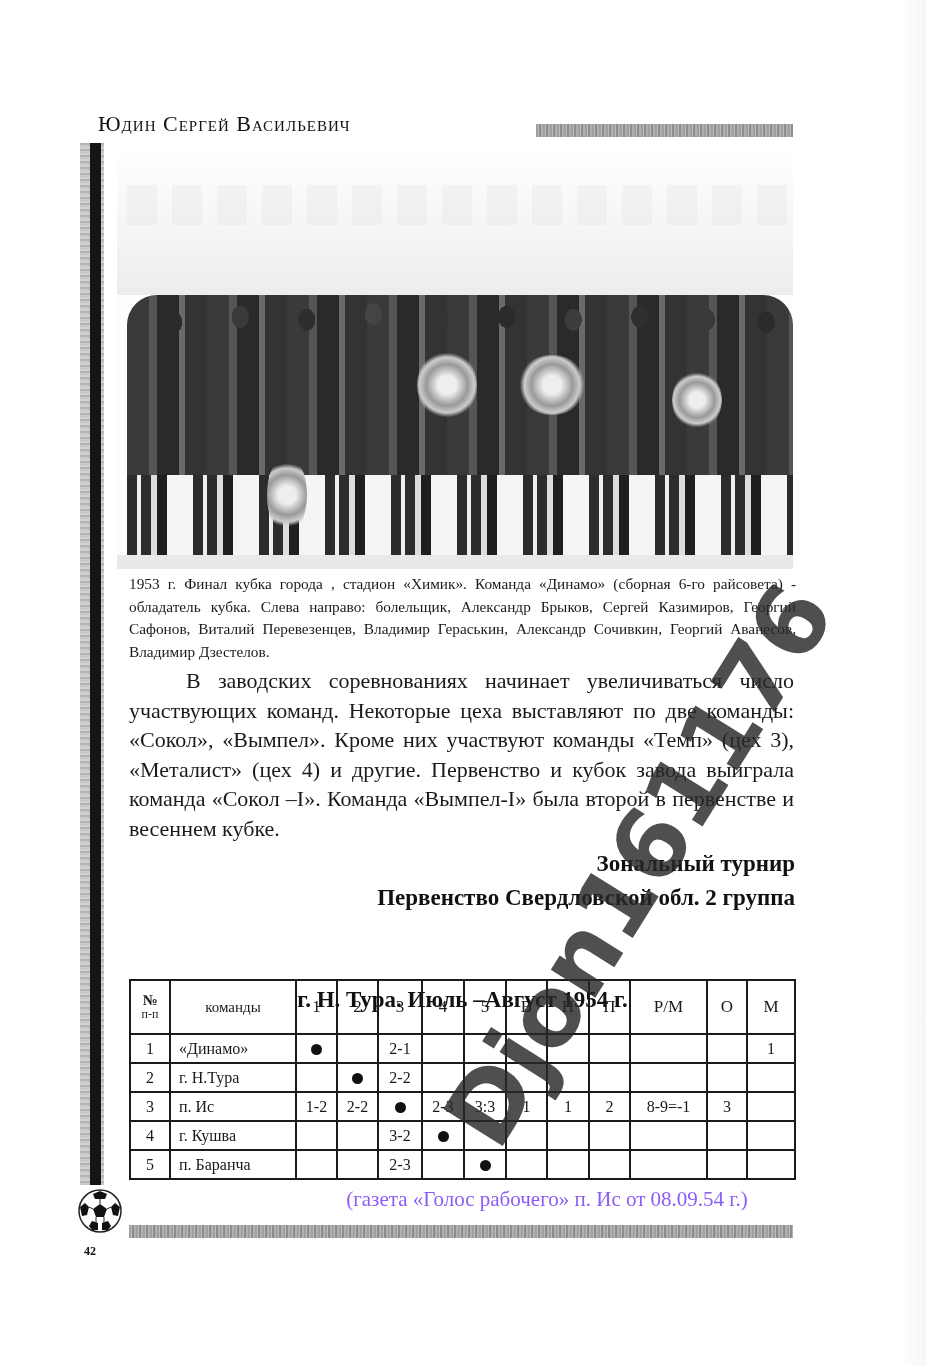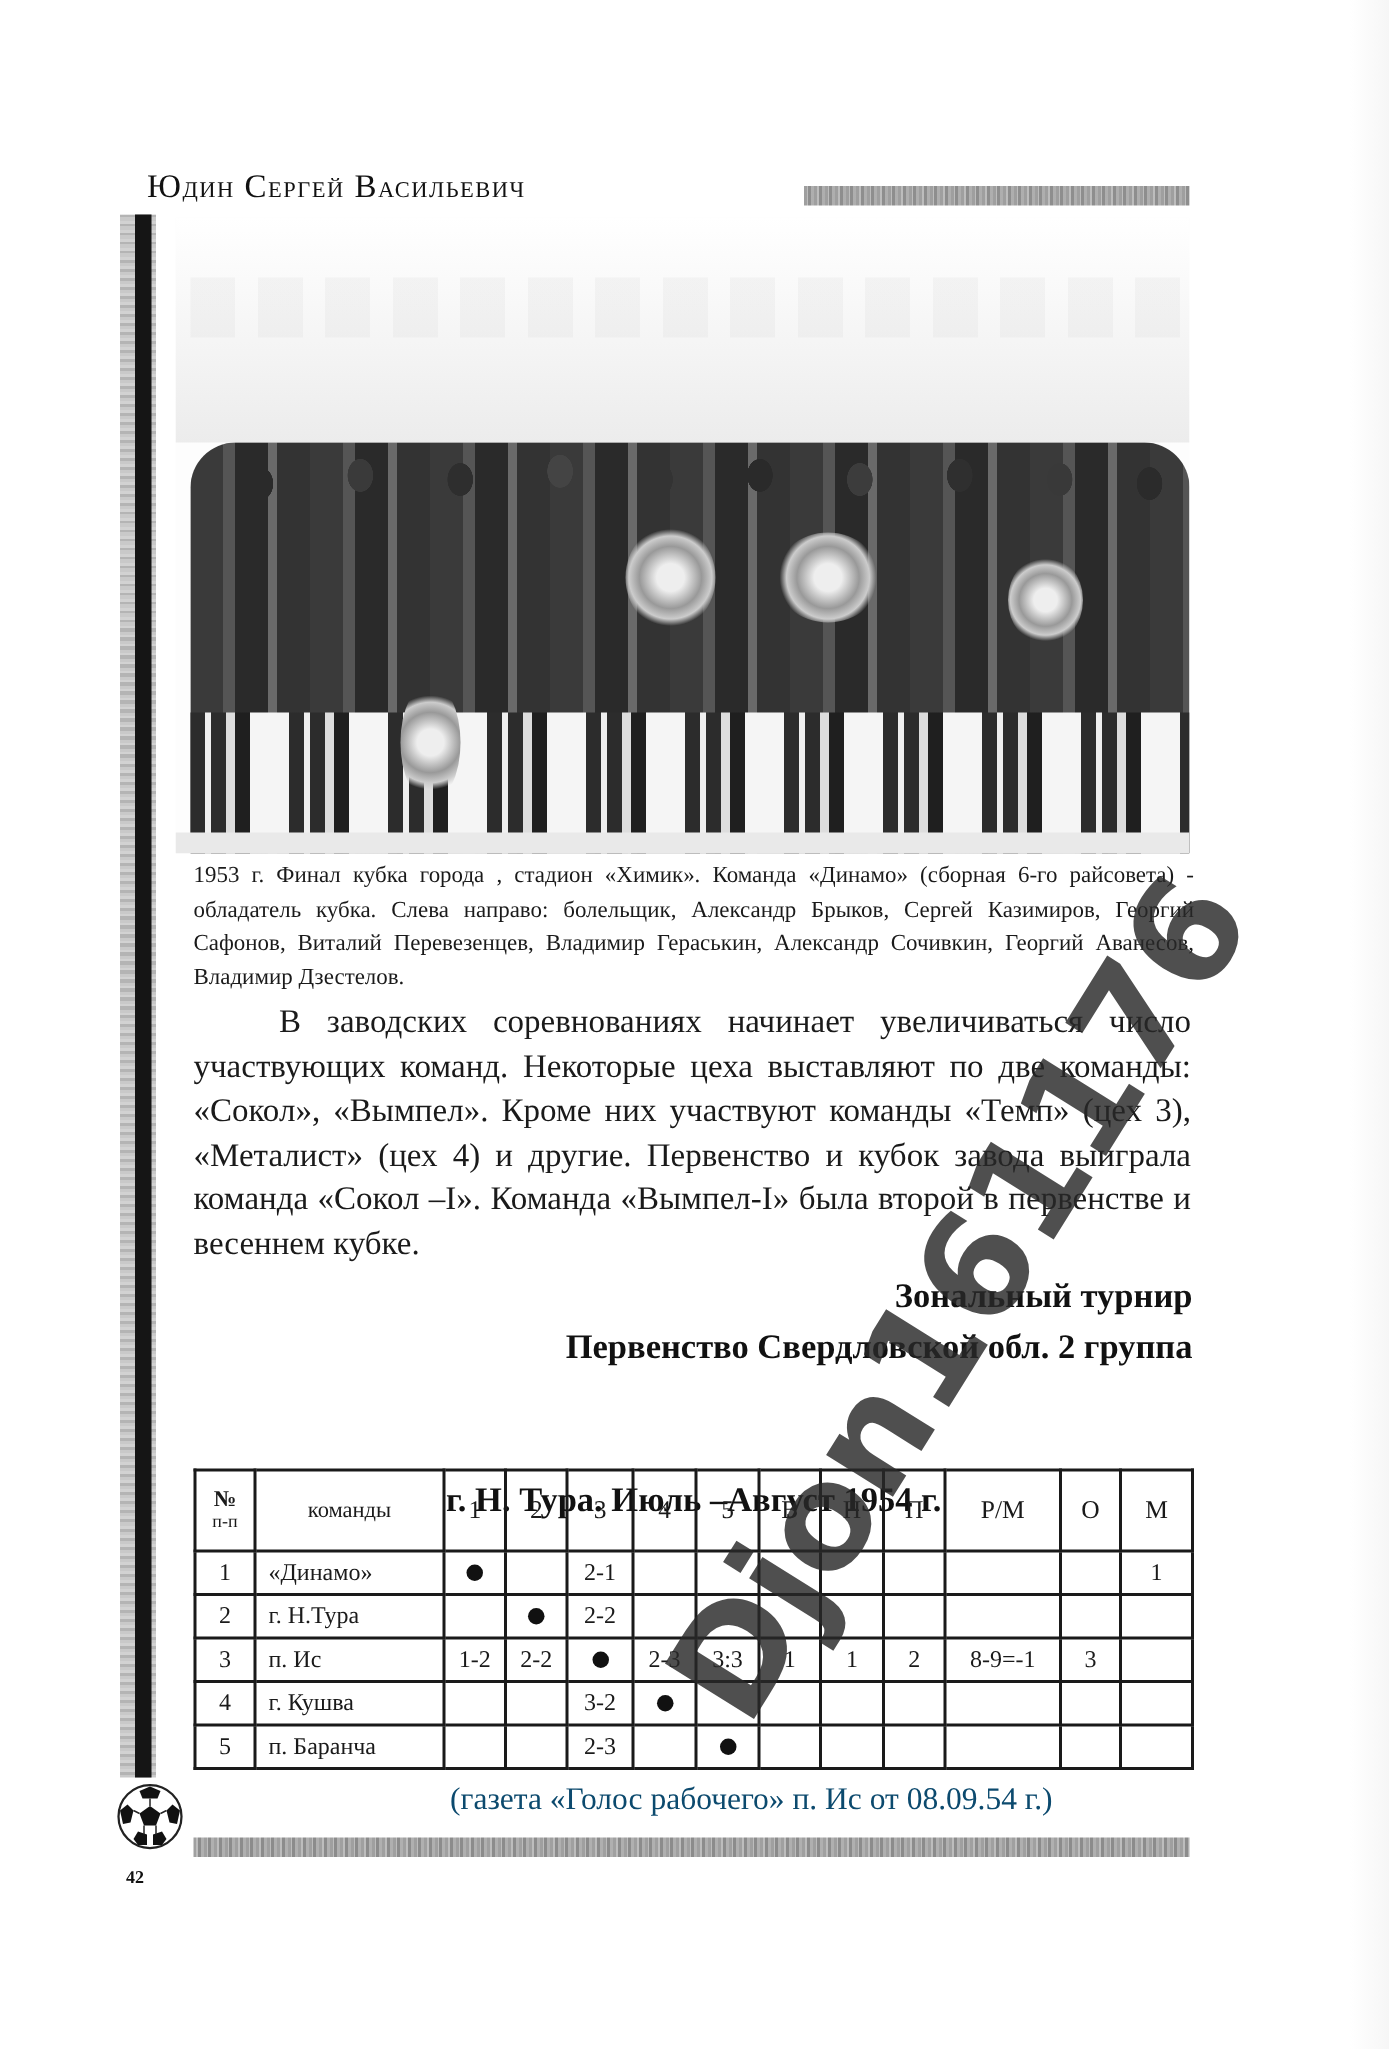--- a/index.html
+++ b/index.html
@@ -103,22 +103,22 @@
     overflow: hidden; white-space: nowrap;
   }
   .standings thead th { height: 52px; font-size: 17px; }
   .standings tbody td { height: 27px; }
   .standings td.team { text-align: left; padding-left: 8px; }
   .standings th.num-h { font-size: 12px; line-height: 14px; }
   .standings th.num-h b { font-size: 15px; font-weight: bold; display: block; }
   .dot { display: inline-block; width: 11px; height: 11px; border-radius: 50%; background: #111; vertical-align: middle; }
   
   .source-note {
-    position: absolute; left: 300px; top: 1184px; width: 494px; text-align: left;
-    font-size: 21px; line-height: 30px; color: #0c4a6e;
+    position: absolute; left: 300px; top: 1184px; width: 494px; text-align: center;
+    font-size: 21px; line-height: 30px; color: #8b5cf6;
   }
   .bottom-rule {
     position: absolute; left: 129px; top: 1225px; width: 664px; height: 13px;
     background: repeating-linear-gradient(90deg, #a0a0a0 0 2px, #bdbdbd 2px 3px, #8c8c8c 3px 5px, #b0b0b0 5px 7px);
   }
   .ball { position: absolute; left: 77px; top: 1188px; width: 46px; height: 46px; }
   .page-number {
     position: absolute; left: 84px; top: 1244px; font-weight: bold; font-size: 12px; color: #111;
   }
   

